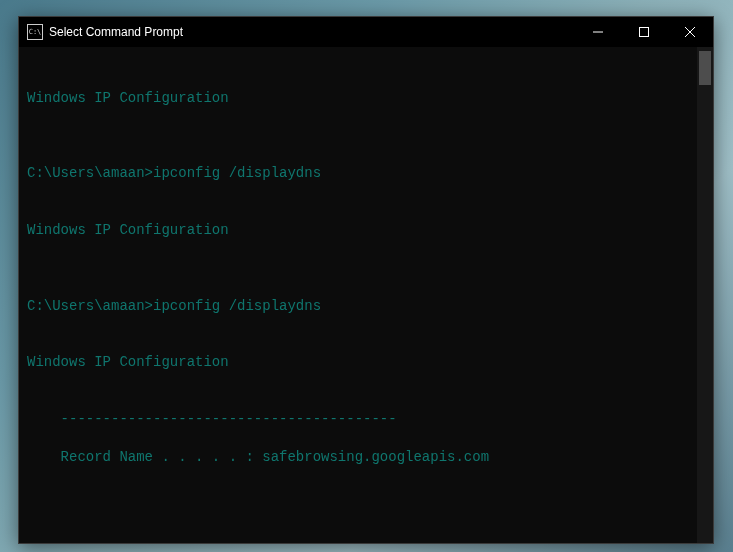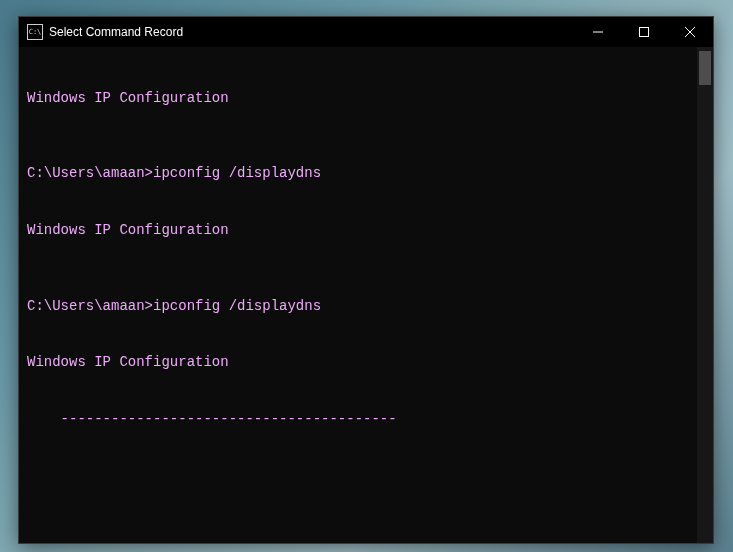--- a/index.html
+++ b/index.html
@@ -64,21 +64,21 @@
       color: #ffffff;
       cursor: pointer;
     }
     .win-btn svg {
       width: 10px;
       height: 10px;
     }
     .terminal-body {
       flex: 1;
       background: #0c0c0c;
-      color: #f0abfc;
+      color: #0f766e;
       font-family: Consolas, 'Courier New', monospace;
       font-size: 14px;
       line-height: 1.35;
       padding: 4px 0 4px 8px;
       position: relative;
       overflow: hidden;
       white-space: pre;
     }
     .scrollbar {
       position: absolute;
@@ -99,21 +99,21 @@
     .terminal-line {
       white-space: pre;
     }
   </style>
 </head>
 <body>
 
 <div class="window">
   <div class="titlebar">
     <span class="app-icon">C:\</span>
-    <span class="title-text">Select Command Record</span>
+    <span class="title-text">Select Command Prompt</span>
     <div class="win-controls">
       <div class="win-btn">
         <svg viewBox="0 0 10 10">
             <line x1="0" y1="5" x2="10" y2="5" stroke="#fff" stroke-width="1"></line>
           </svg>
       </div>
       <div class="win-btn">
         <svg viewBox="0 0 10 10">
             <rect x="0.5" y="0.5" width="9" height="9" stroke="#fff" stroke-width="1" fill="none"></rect>
           </svg>
@@ -135,20 +135,21 @@
 <div class="terminal-line">C:\Users\amaan&gt;ipconfig /displaydns</div>
 <div class="terminal-line"></div>
 <div class="terminal-line">Windows IP Configuration</div>
 <div class="terminal-line"></div>
 <div class="terminal-line"></div>
 <div class="terminal-line">C:\Users\amaan&gt;ipconfig /displaydns</div>
 <div class="terminal-line"></div>
 <div class="terminal-line">Windows IP Configuration</div>
 <div class="terminal-line"></div>
 <div class="terminal-line">    ----------------------------------------</div>
+<div class="terminal-line">    Record Name . . . . . : safebrowsing.googleapis.com</div>
 
 
 
 
 
 <div class="terminal-line"></div>
 <div class="terminal-line"></div>
 
 
 

